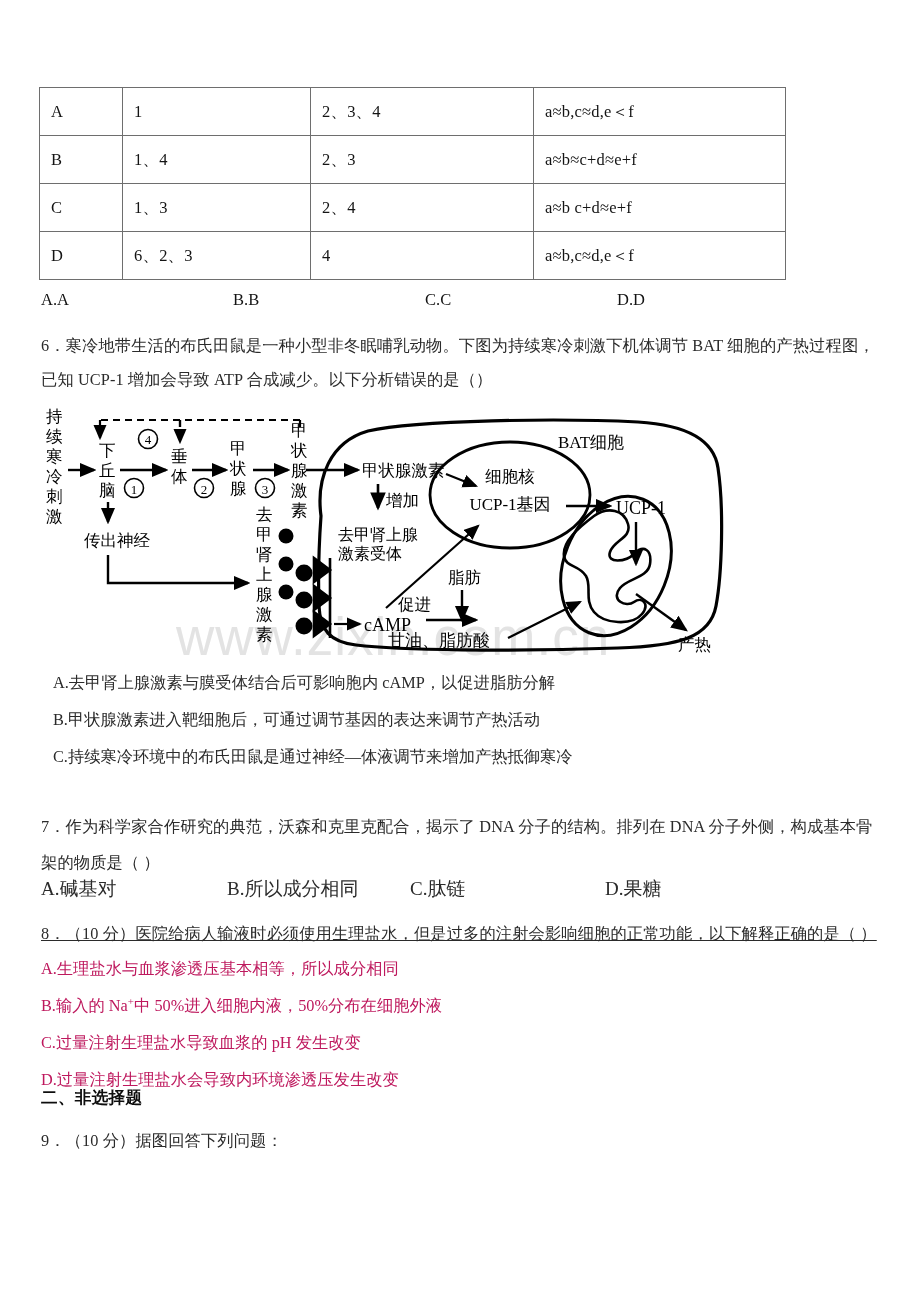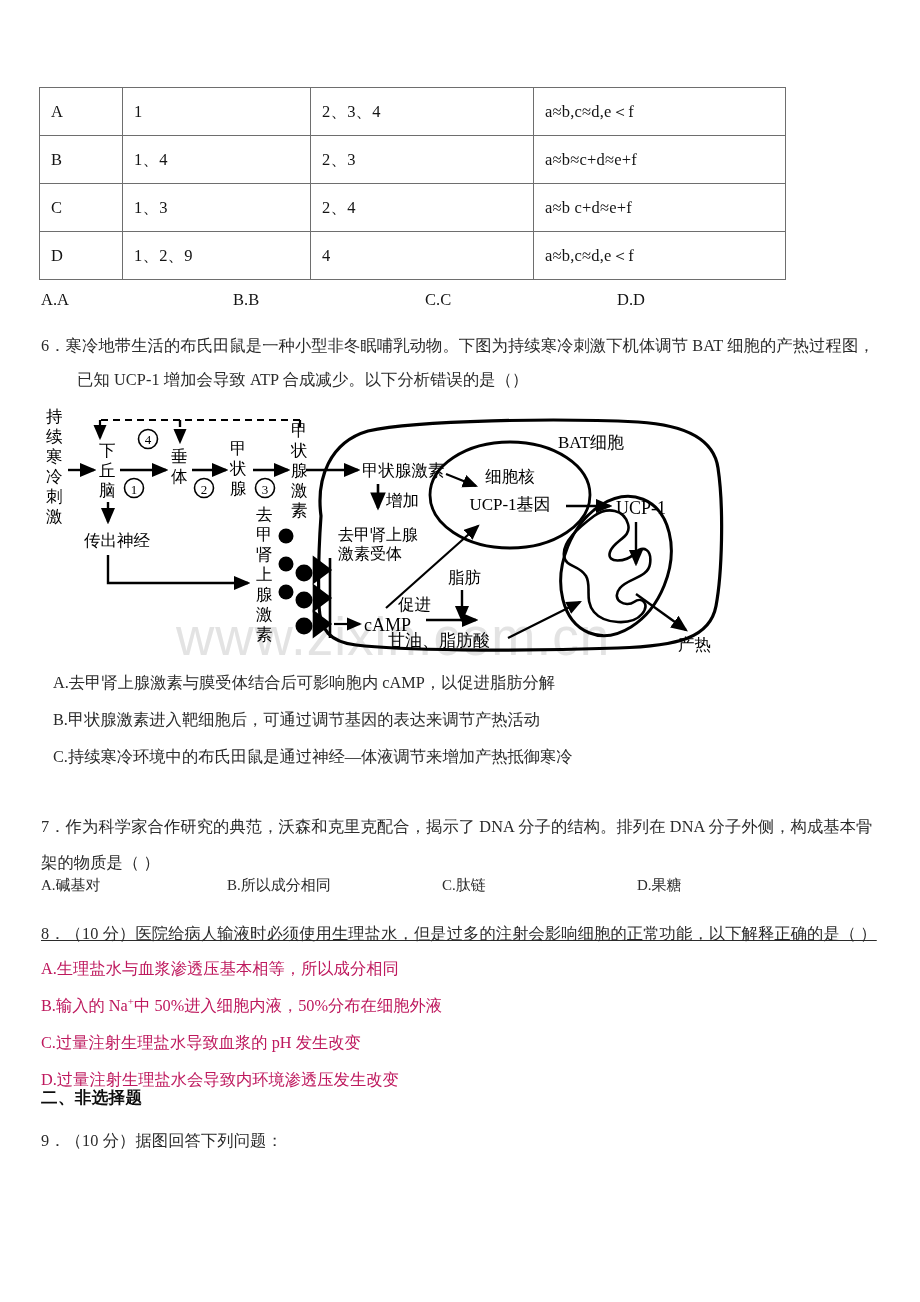--- a/index.html
+++ b/index.html
@@ -63,40 +63,40 @@
   
   .qtext {
     position: absolute;
     font-size: 16.3px;
     line-height: 38px;
     color: #2b2b2b;
     letter-spacing: .1px;
     white-space: nowrap;
   }
   .q6-l1 { left: 41px; top: 327px; }
-  .q6-l2 { left: 41px; top: 361px; margin-left: 36px; }
+  .q6-l2 { left: 41px; top: 361px; }
 
   .q6-opts { position: absolute; left: 41px; top: 664px; }
   .q6-opts .o { font-size: 16.3px; line-height: 37px; color: #2b2b2b; white-space: nowrap; margin-left: 12px; }
 
   .q7-l1 { left: 41px; top: 808px; }
   .q7-l2 { left: 41px; top: 844px; }
   .q7-opts {
     position: absolute;
     left: 41px;
     top: 876px;
     width: 660px;
     display: flex;
-    font-size: 15px;
+    font-size: 19px;
     color: #2b2b2b;
     white-space: nowrap;
   }
   .q7-opts .o1 { width: 186px; }
   .q7-opts .o2 { width: 183px; }
-  .q7-opts .o3 { width: 195px; margin-left: 32px; }
+  .q7-opts .o3 { width: 195px; }
 
   .q8-l1 { left: 41px; top: 915px; text-decoration: underline; }
   .q8-opts { position: absolute; left: 41px; top: 950px; }
   .q8-opts .o { font-size: 16.3px; line-height: 37px; color: #be185d; white-space: nowrap; }
 
   .sup { font-size: 11px; vertical-align: super; line-height: 0; }
 
   .section-head {
     position: absolute;
     left: 41px;
@@ -152,21 +152,21 @@
         <td class="col-d">a≈b≈c+d≈e+f</td>
       </tr>
       <tr>
         <td class="col-a">C</td>
         <td class="col-b">1、3</td>
         <td class="col-c">2、4</td>
         <td class="col-d">a≈b c+d≈e+f</td>
       </tr>
       <tr>
         <td class="col-a">D</td>
-        <td class="col-b">1、2、9</td>
+        <td class="col-b">6、2、3</td>
         <td class="col-c">4</td>
         <td class="col-d">a≈b,c≈d,e＜f</td>
       </tr>
     </tbody>
   </table>
 
   <div class="answer-strip">
     <span class="ans">A.A</span>
     <span class="ans">B.B</span>
     <span class="ans">C.C</span>

